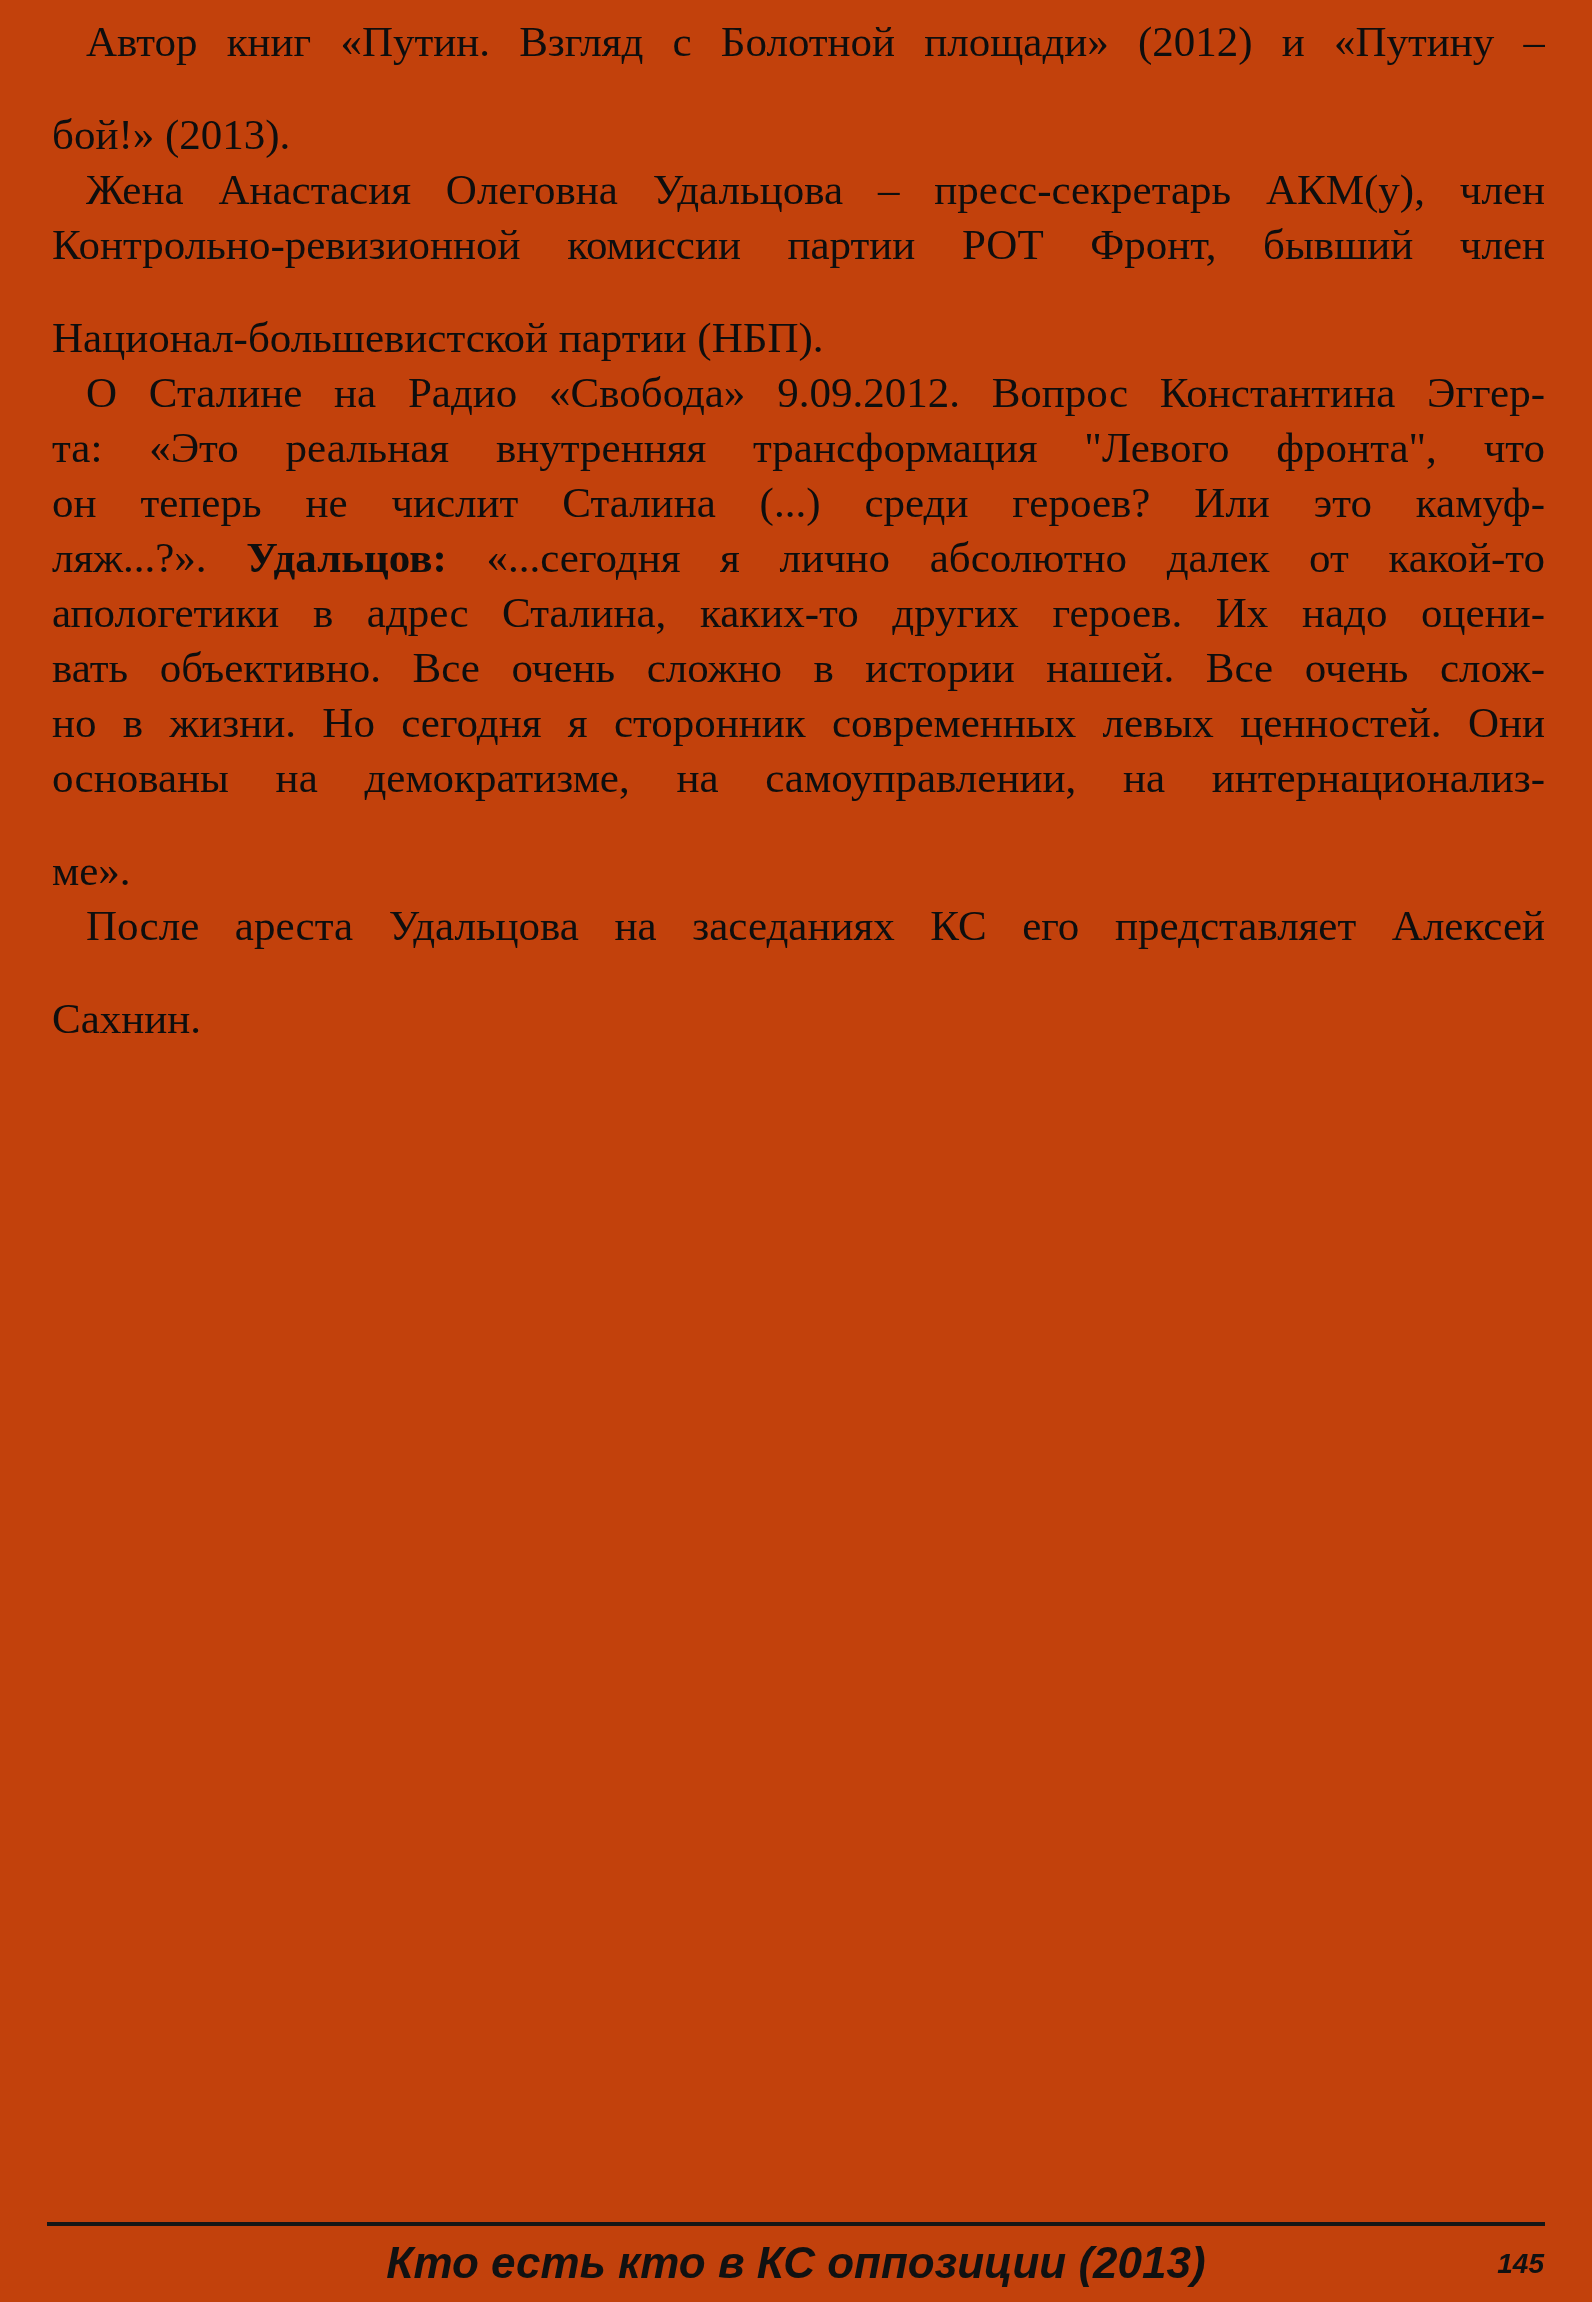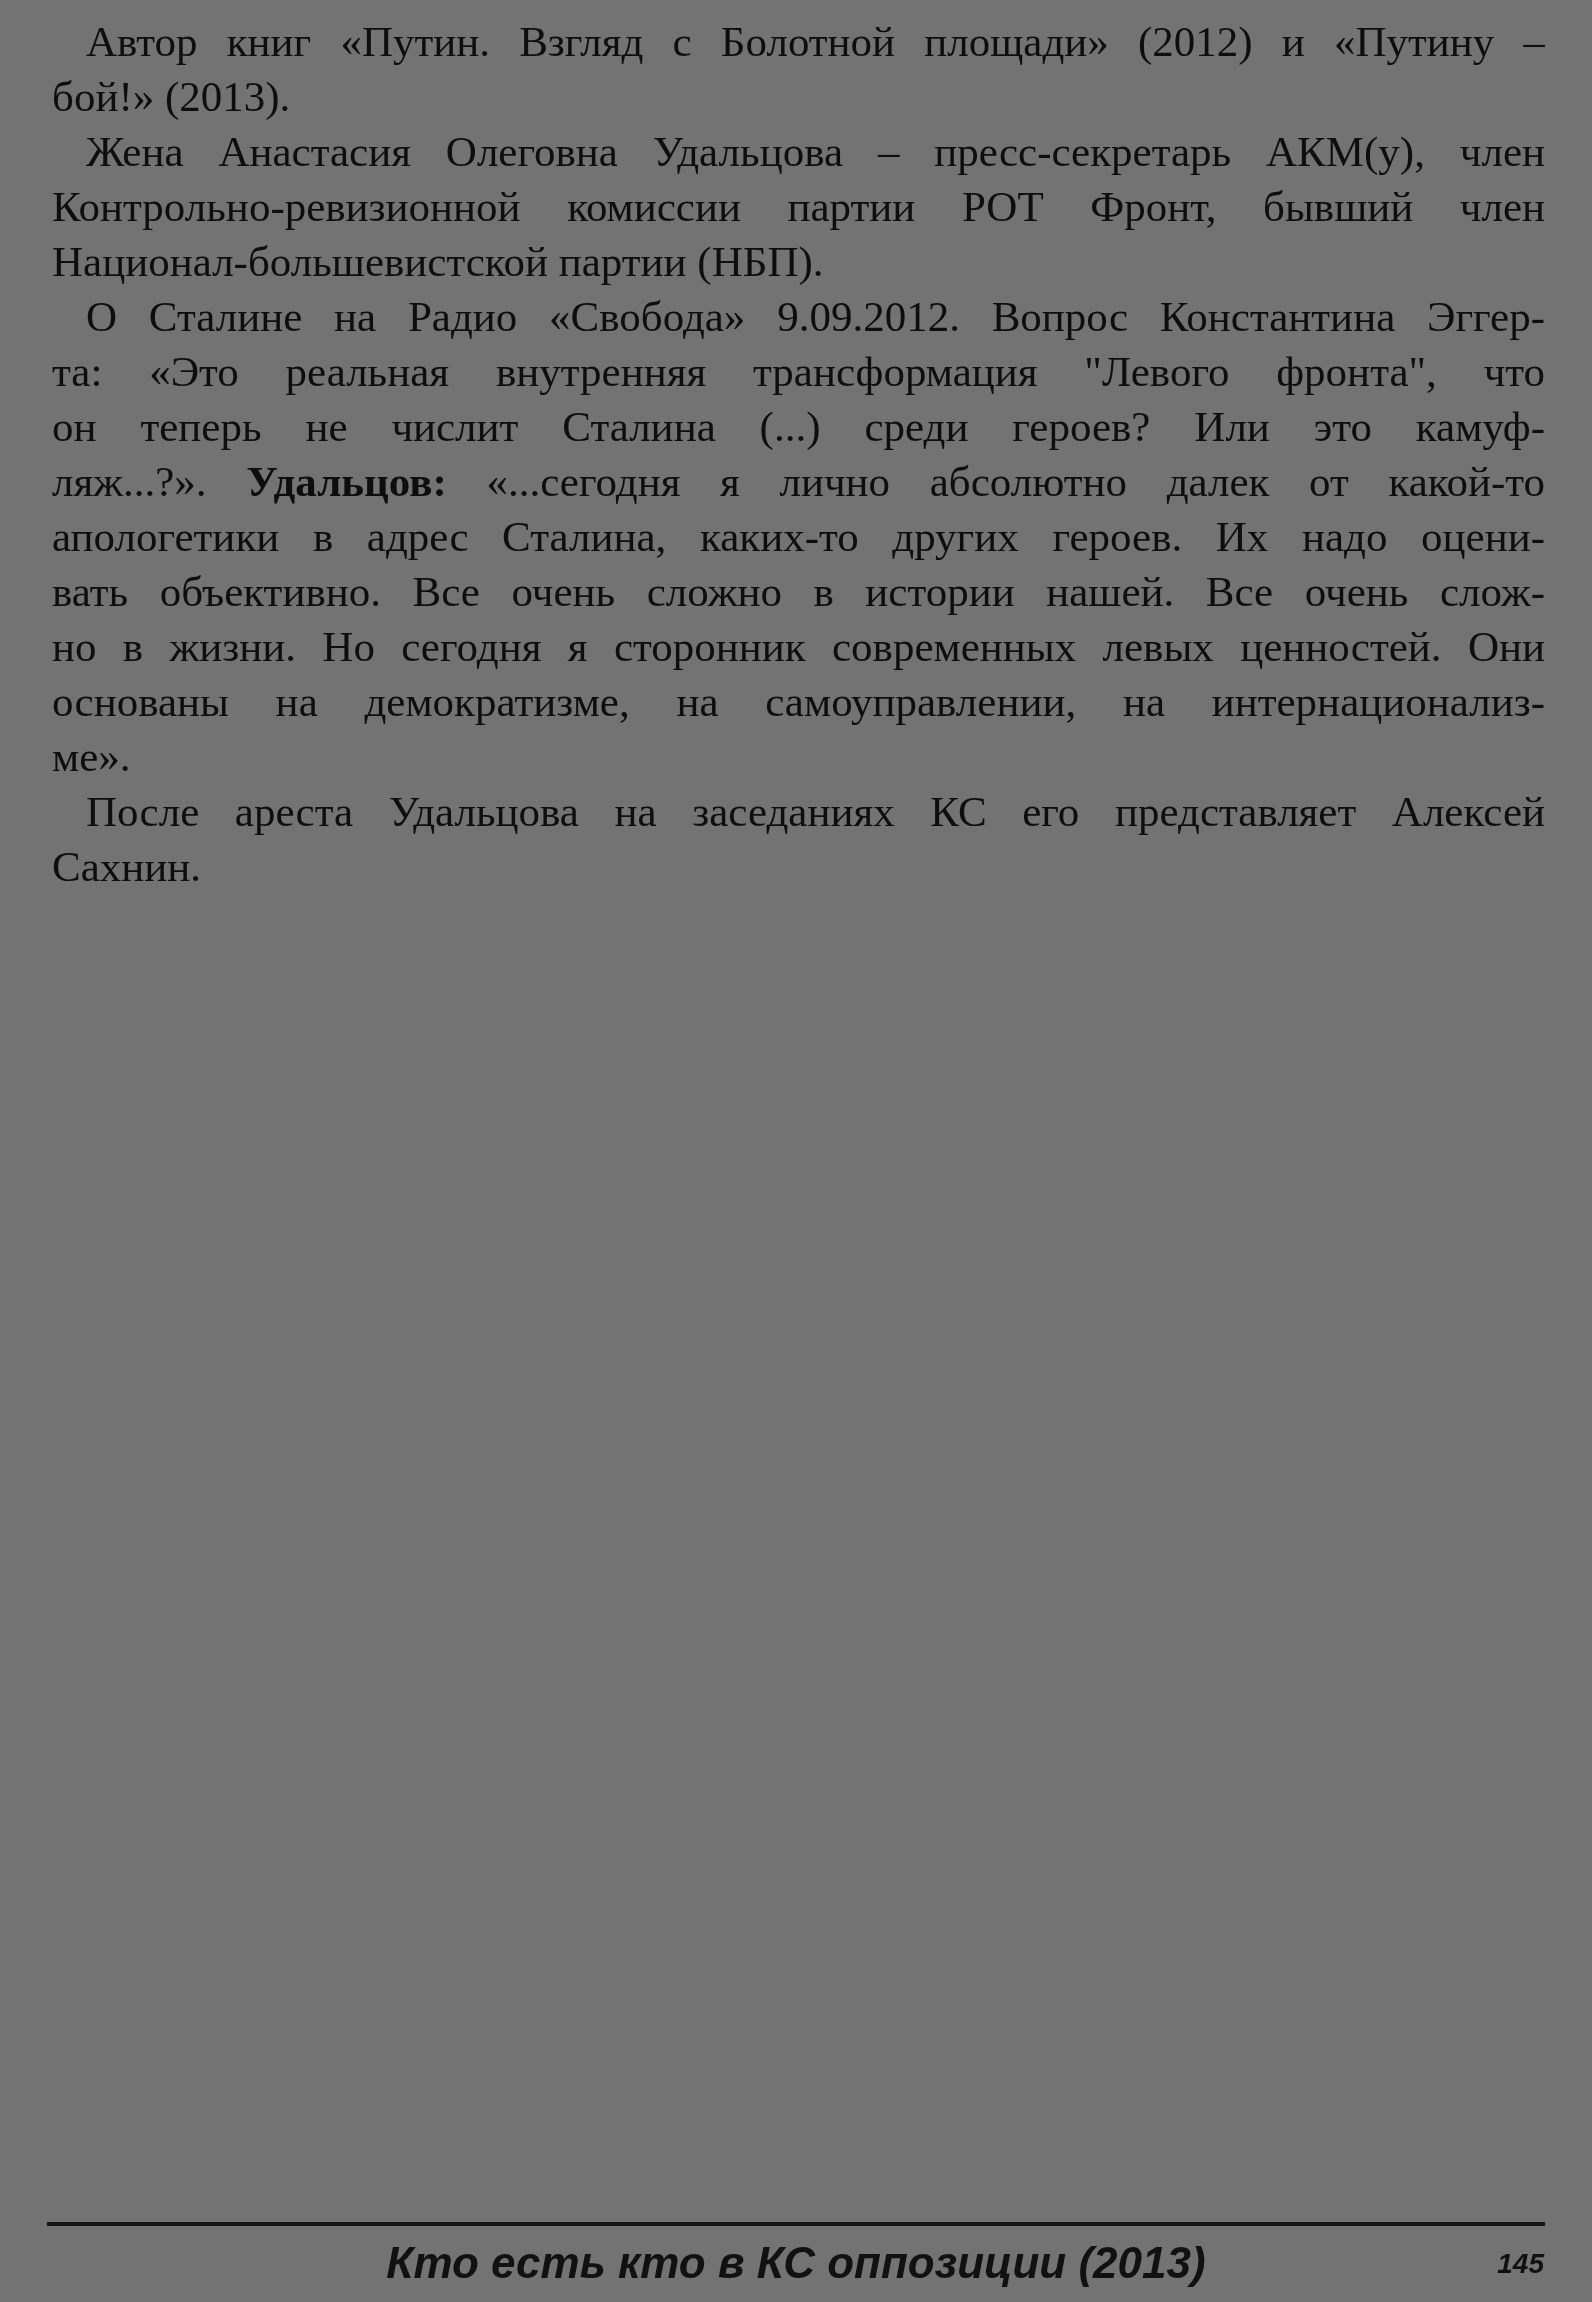--- a/index.html
+++ b/index.html
@@ -11,40 +11,41 @@
     height: 2302px;
     background: #ffffff;
     position: relative;
     font-family: "Liberation Serif", serif;
   }
   .page {
     position: absolute;
     left: 0; top: 0;
     width: 1592px;
     height: 2302px;
-    background: #737373;
+    background: #c2410c;
     color: #0e0e0e;
     overflow: hidden;
   }
   .text-block {
     position: absolute;
     left: 52px;
     top: 14px;
     width: 1493px;
   }
   .line {
     font-size: 43px;
     line-height: 55px;
     height: 55px;
     overflow: hidden;
     text-align: justify;
     text-align-last: justify;
   }
   .line.para-end {
     text-align-last: left;
+    margin-top: 38px;
   }
   .line.indent {
     text-indent: 34px;
   }
   .seg { }
   .seg.italic { }
   .seg.bold { font-weight: bold; }
   .footer-rule {
     position: absolute;
     left: 47px;

